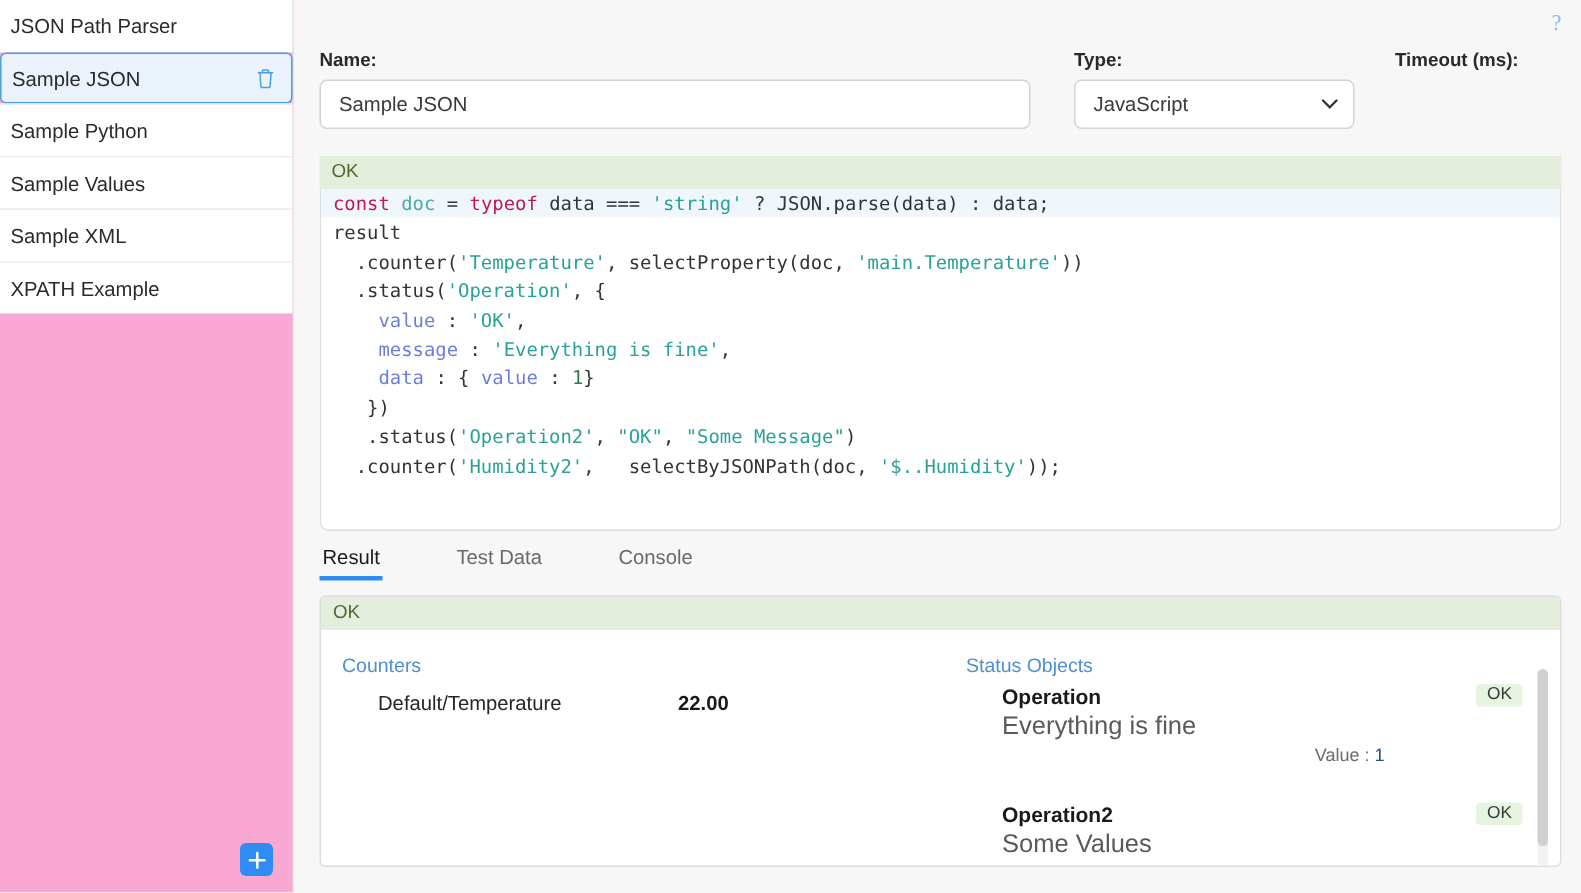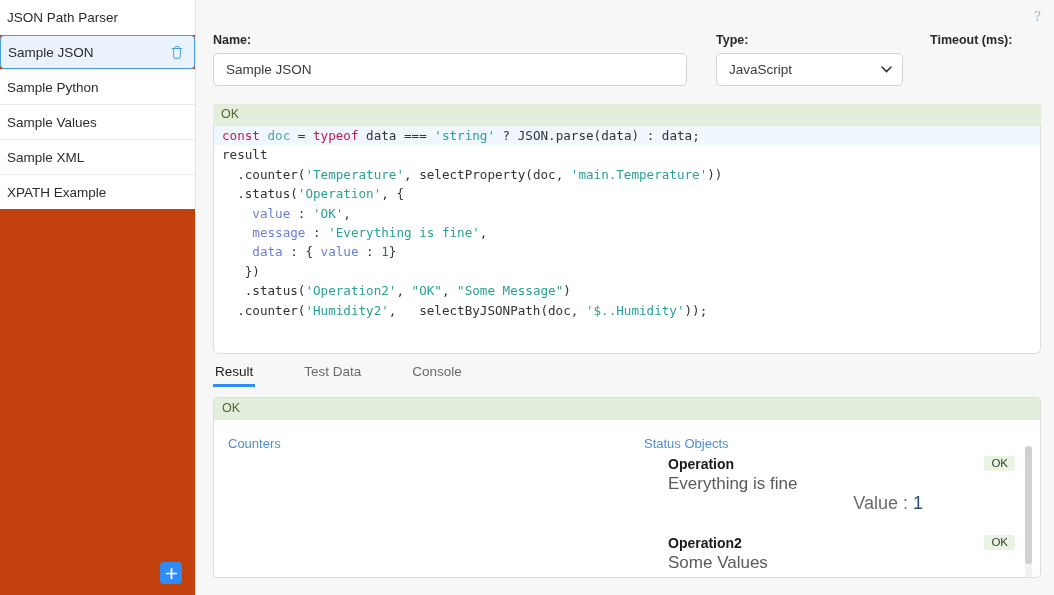--- a/index.html
+++ b/index.html
@@ -11,21 +11,21 @@
     font-family: "Liberation Sans", sans-serif;
     font-size: 13px;
     color: #24292e;
   }
   #app { position: relative; width: 1054px; height: 595px; }
 
   
   #sidebar {
     position: absolute; left: 0; top: 0;
     width: 196px; height: 595px;
-    background: #c2410c;
+    background: #f9a8d4;
     border-right: 1px solid #e3e3e3;
   }
   .side-item {
     height: 35px;
     display: flex; align-items: center;
     padding: 0 10px 0 7px;
     font-size: 13.5px;
     color: #2b2b2b;
     cursor: pointer;
     border-top: 1px solid #ececec;
@@ -174,21 +174,21 @@
     height: 26px;
     padding-left: 24px;
   }
   .counter-name { width: 200px; font-size: 13.5px; color: #262626; }
   .counter-val { font-size: 13.5px; font-weight: bold; color: #1a1a1a; }
 
   .status-block { padding-left: 24px; position: relative; }
   .status-block.spaced { margin-top: 21px; }
   .status-name { font-size: 14px; font-weight: bold; color: #1a1a1a; line-height: 19px; }
   .status-msg { font-size: 17px; color: #5a5a5a; line-height: 19px; }
-  .status-kv { font-size: 18px; color: #6c6c6c; text-align: right; padding-right: 117px; line-height: 20px; }
+  .status-kv { font-size: 12px; color: #6c6c6c; text-align: right; padding-right: 117px; line-height: 20px; }
   .status-kv .kvval { color: #2a4d7a; }
   .ok-badge {
     position: absolute; right: 25px; top: 1px;
     background: #e6f4e0; color: #3a3a3a;
     font-size: 11.5px;
     padding: 1px 7px 2px 7px;
     border-radius: 3px;
   }
   #res-scrollbar {
     position: absolute; right: 8px; top: 10px;
@@ -286,20 +286,24 @@
         <div class="tab">Test Data</div>
         <div class="tab">Console</div>
       </div>
 
     <div id="result-panel">
       <div class="ok-bar">OK</div>
       <div id="result-body">
         <div class="res-col-left">
           <div class="sect-title">Counters</div>
           <div id="counter-rows">
+              <div class="counter-row">
+                <span class="counter-name">Default/Temperature</span>
+                <span class="counter-val">22.00</span>
+              </div>
             </div>
         </div>
         <div class="res-col-right">
           <div class="sect-title">Status Objects</div>
           <div id="status-blocks">
               <div class="status-block">
                 <div class="status-name">Operation</div>
                 <div class="status-msg">Everything is fine</div>
                 <div class="status-kv"><span>Value :</span> <span class="kvval">1</span></div>
                 <div class="ok-badge">OK</div>

